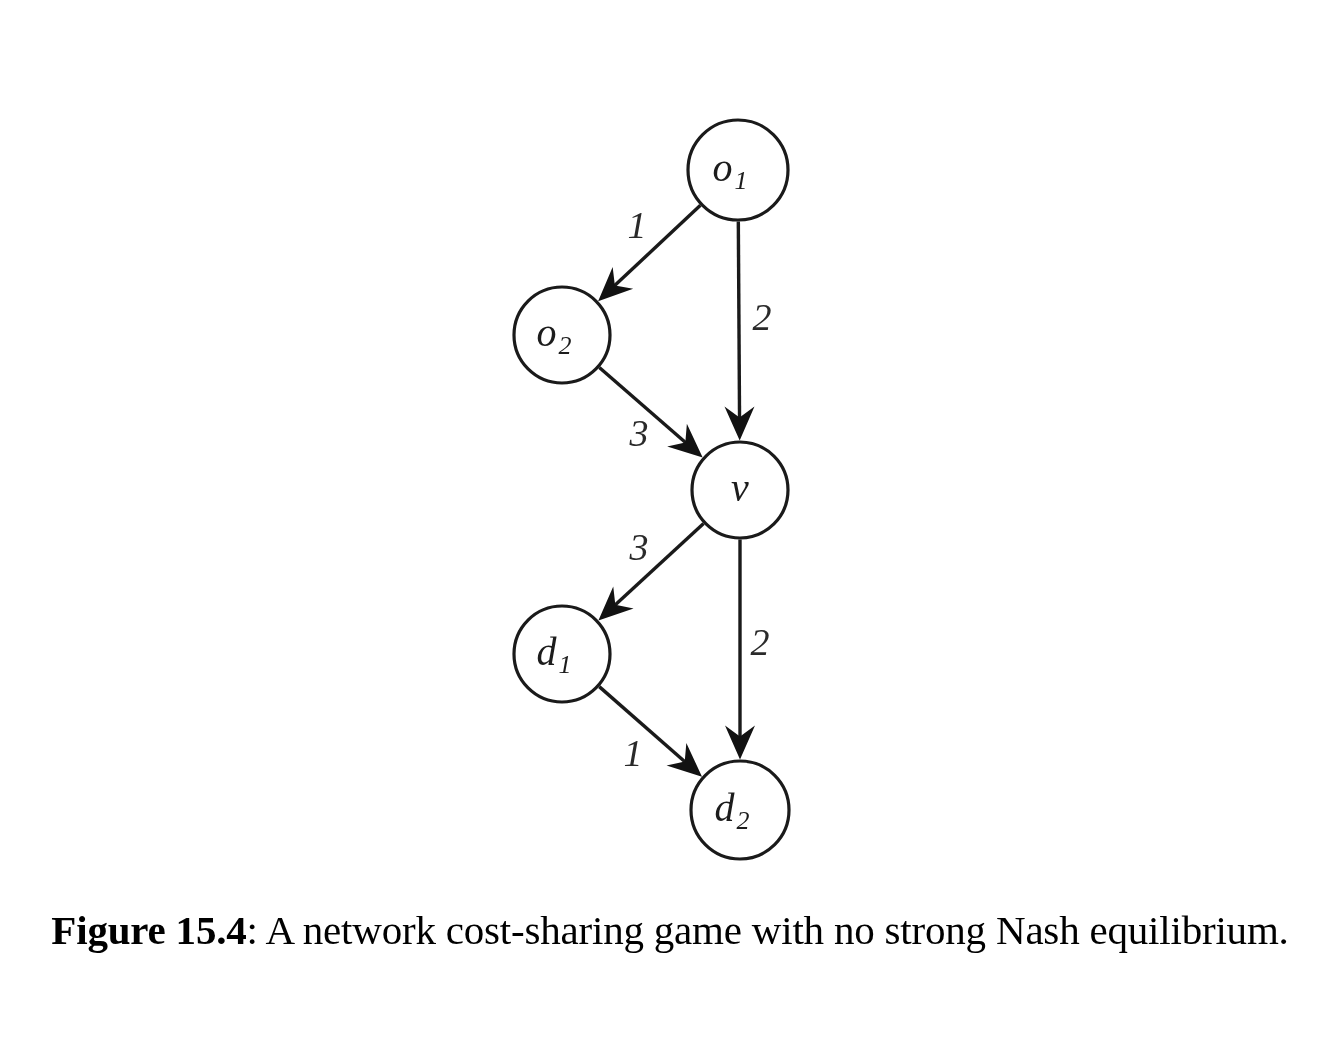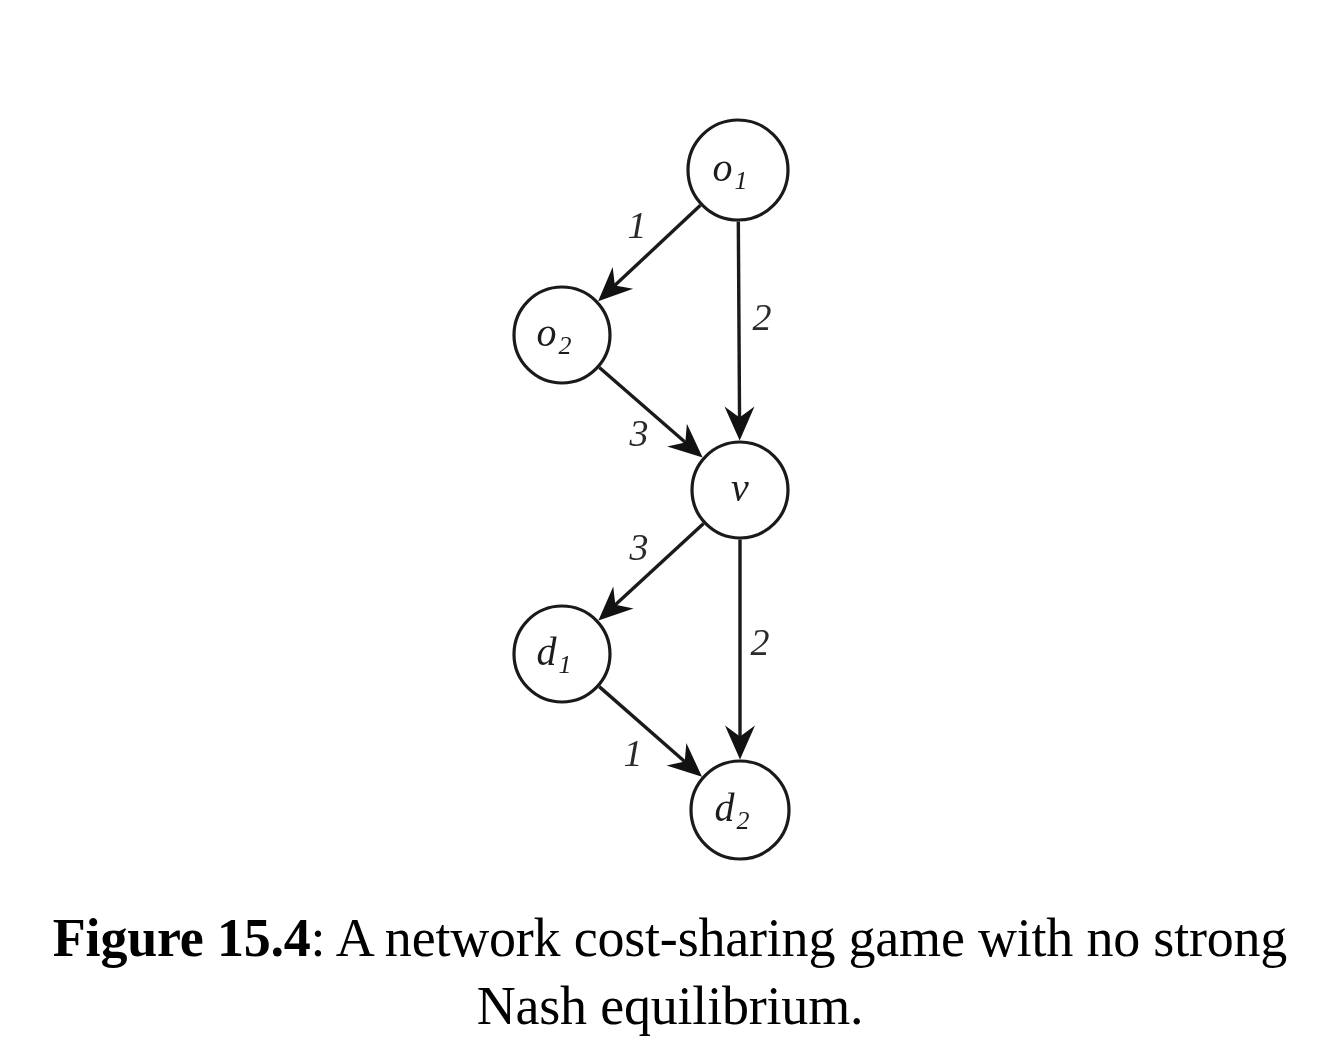--- a/index.html
+++ b/index.html
@@ -73,21 +73,21 @@
     fill: #121212;
     stroke: none;
   }
 
   #caption {
     position: absolute;
     left: 0;
     top: 905px;
     width: 1340px;
     text-align: center;
-    font-size: 54px;
+    font-size: 41px;
     line-height: 1.25;
     color: #000000;
     font-family: "Liberation Serif", "DejaVu Serif", serif;
     letter-spacing: -0.2px;
   }
   #caption .cap-label {
     font-weight: bold;
   }
 </style>
 </head>

